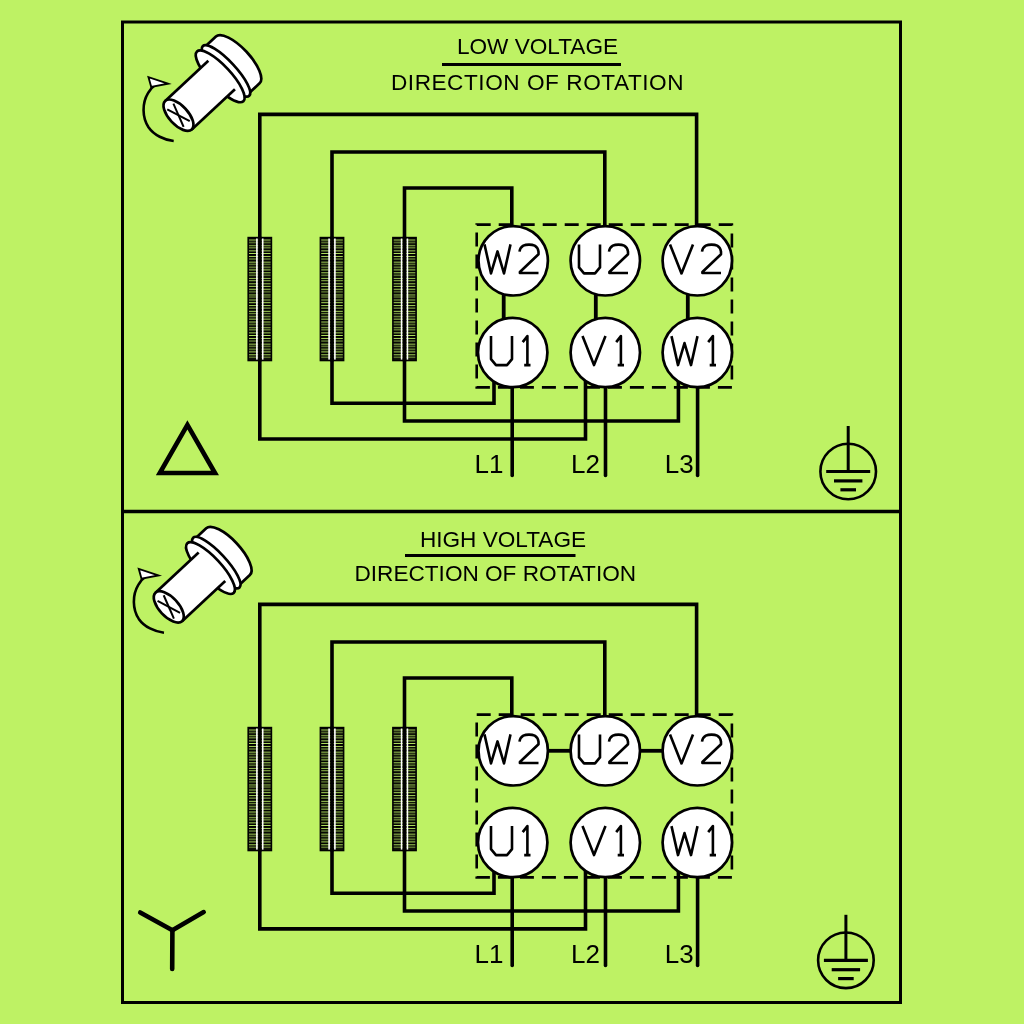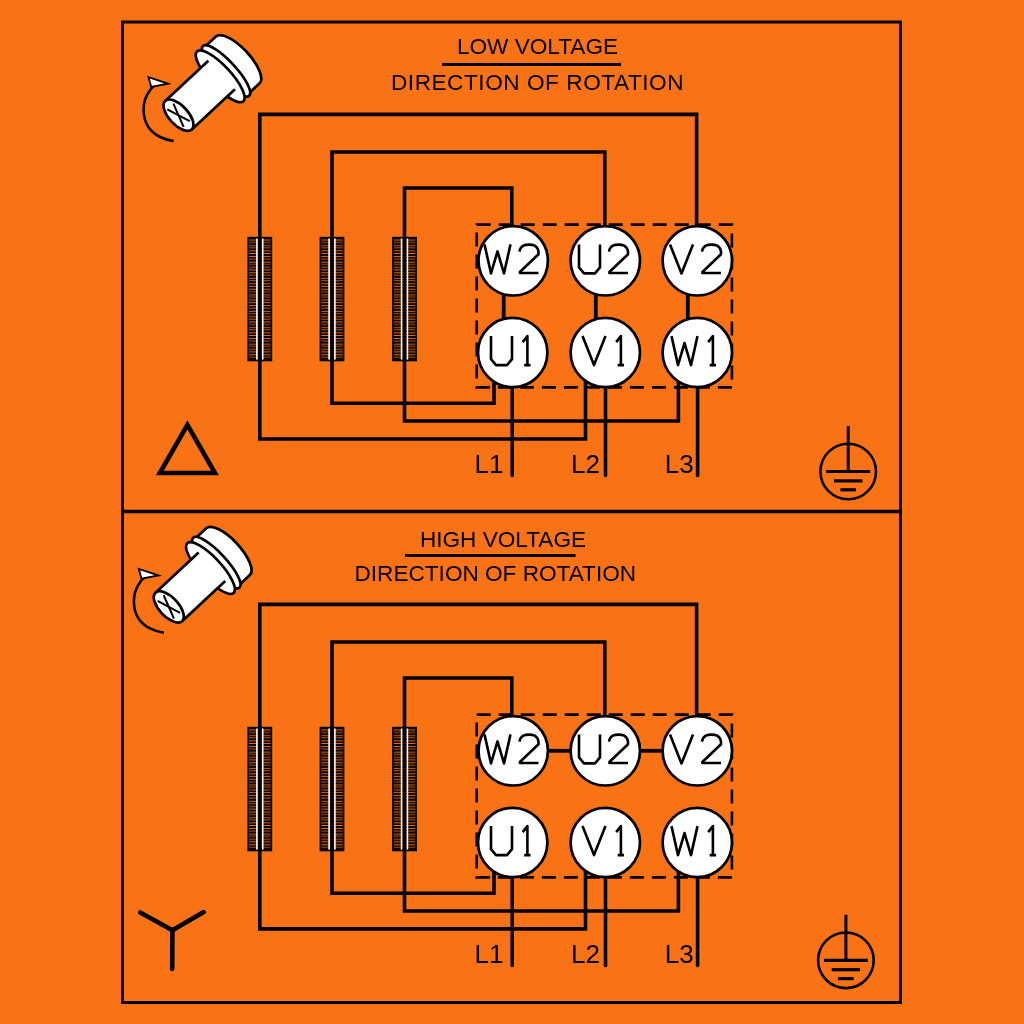--- a/index.html
+++ b/index.html
@@ -1,16 +1,16 @@
 <!DOCTYPE html>
 <html><head>
 <meta charset="utf-8">
 <style>
   html,body{margin:0;padding:0;background:#ffffff;}
-  .page{width:1024px;height:1024px;position:relative;background:#f97316;overflow:hidden;}
+  .page{width:1024px;height:1024px;position:relative;background:#bef264;overflow:hidden;}
   svg{display:block;}
   text{font-family:"Liberation Sans",sans-serif;fill:#000000;}
   .title-text{font-size:22.6px;}
   .lead-label{font-size:26px;}
 </style>
 </head>
 <body>
 
 <div class="page">
 <svg width="1024" height="1024" viewBox="0 0 1024 1024">

